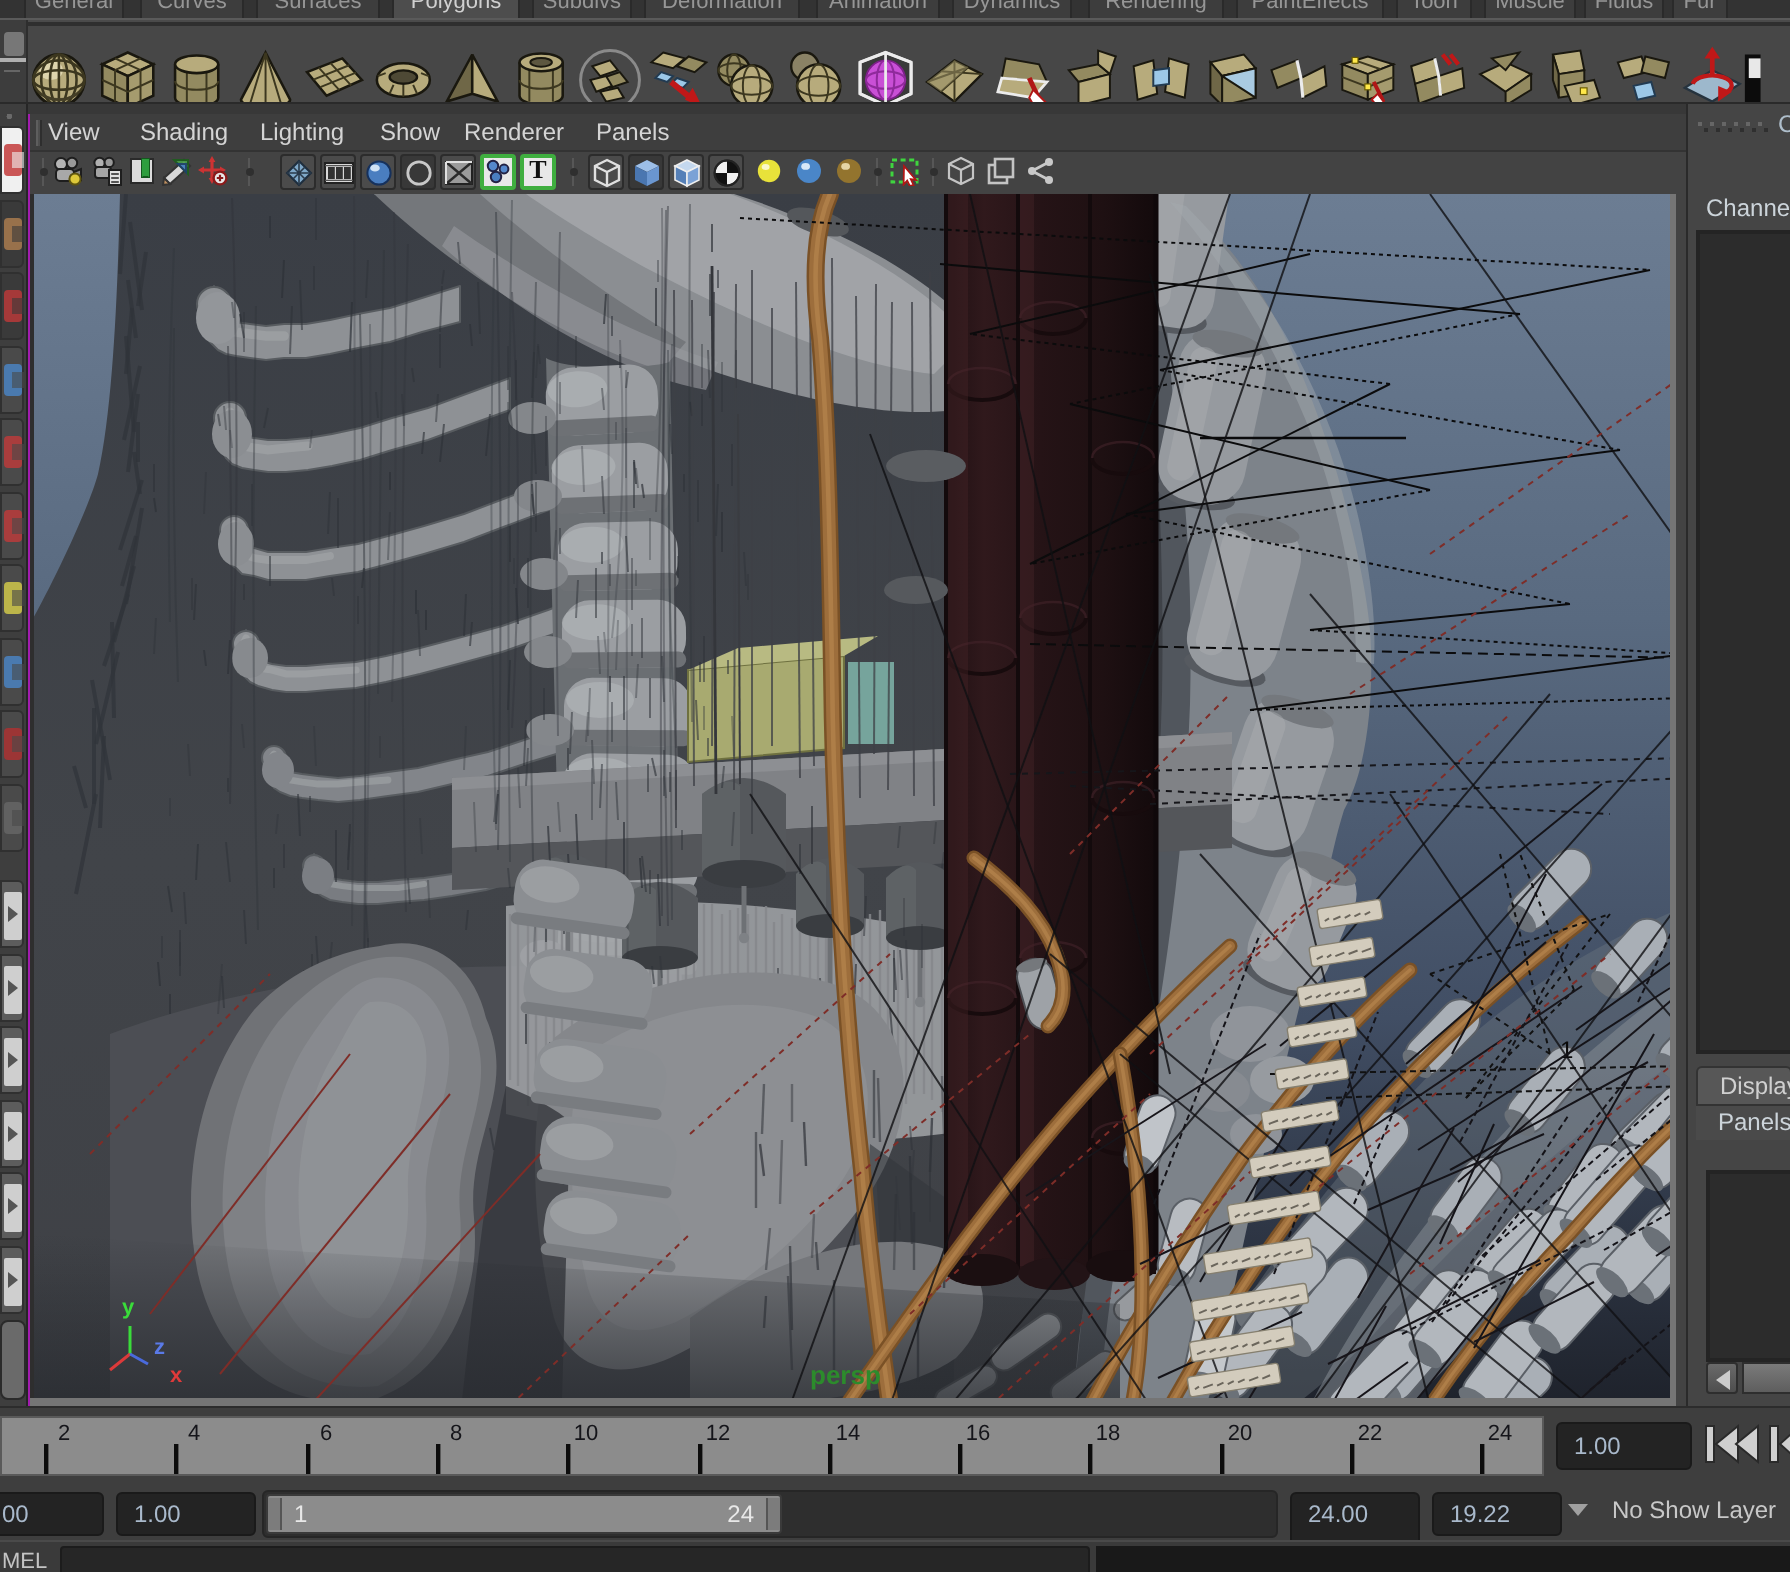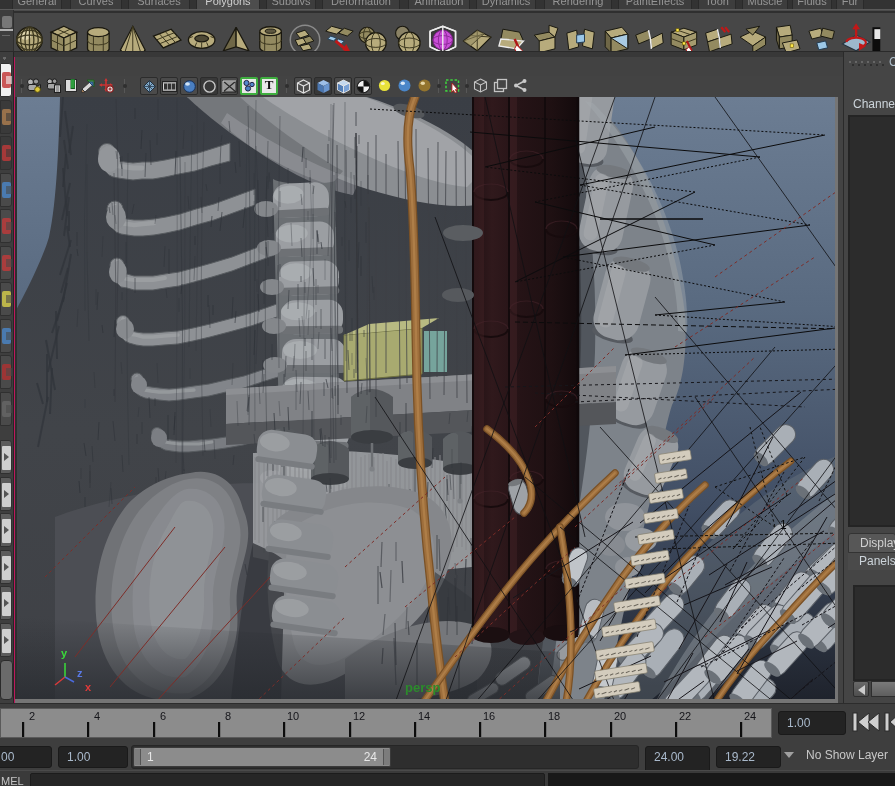--- a/index.html
+++ b/index.html
@@ -1,20 +1,20 @@
 <!DOCTYPE html>
 <html><head><meta charset="utf-8"><style>
 html,body{margin:0;padding:0;width:895px;height:786px;overflow:hidden;background:#434343;
 font-family:"Liberation Sans",sans-serif;-webkit-font-smoothing:antialiased}
 *{box-sizing:border-box}
 .abs{position:absolute}
 .field{position:absolute;background:#232323;border:1px solid #1a1a1a;border-radius:3px;
 color:#a9b9cb;font-size:12px;line-height:20px;padding-left:8px}
 </style></head><body>
-<div class="abs" style="left:0;top:0;width:895px;height:786px;background:#be185d">
+<div class="abs" style="left:0;top:0;width:895px;height:786px;background:#a21caf">
 <div class="abs" style="left:0;top:0;width:895px;height:9px;background:#333;overflow:hidden">
       <div style="position:absolute;left:12px;top:-7px;width:50px;height:16px;background:#3d3d3d;border:1px solid #2a2a2a;border-bottom:none;border-radius:4px 4px 0 0;color:#969696;font-size:11px;text-align:center;line-height:15px;overflow:hidden">General</div>
       <div style="position:absolute;left:70px;top:-7px;width:52px;height:16px;background:#3d3d3d;border:1px solid #2a2a2a;border-bottom:none;border-radius:4px 4px 0 0;color:#969696;font-size:11px;text-align:center;line-height:15px;overflow:hidden">Curves</div>
       <div style="position:absolute;left:128px;top:-7px;width:62px;height:16px;background:#3d3d3d;border:1px solid #2a2a2a;border-bottom:none;border-radius:4px 4px 0 0;color:#969696;font-size:11px;text-align:center;line-height:15px;overflow:hidden">Surfaces</div>
       <div style="position:absolute;left:196px;top:-7px;width:64px;height:16px;background:#4d4d4d;border:1px solid #2a2a2a;border-bottom:none;border-radius:4px 4px 0 0;color:#d0d0d0;font-size:11px;text-align:center;line-height:15px;overflow:hidden">Polygons</div>
       <div style="position:absolute;left:266px;top:-7px;width:50px;height:16px;background:#3d3d3d;border:1px solid #2a2a2a;border-bottom:none;border-radius:4px 4px 0 0;color:#969696;font-size:11px;text-align:center;line-height:15px;overflow:hidden">Subdivs</div>
       <div style="position:absolute;left:322px;top:-7px;width:78px;height:16px;background:#3d3d3d;border:1px solid #2a2a2a;border-bottom:none;border-radius:4px 4px 0 0;color:#969696;font-size:11px;text-align:center;line-height:15px;overflow:hidden">Deformation</div>
       <div style="position:absolute;left:408px;top:-7px;width:62px;height:16px;background:#3d3d3d;border:1px solid #2a2a2a;border-bottom:none;border-radius:4px 4px 0 0;color:#969696;font-size:11px;text-align:center;line-height:15px;overflow:hidden">Animation</div>
       <div style="position:absolute;left:476px;top:-7px;width:60px;height:16px;background:#3d3d3d;border:1px solid #2a2a2a;border-bottom:none;border-radius:4px 4px 0 0;color:#969696;font-size:11px;text-align:center;line-height:15px;overflow:hidden">Dynamics</div>
       <div style="position:absolute;left:544px;top:-7px;width:68px;height:16px;background:#3d3d3d;border:1px solid #2a2a2a;border-bottom:none;border-radius:4px 4px 0 0;color:#969696;font-size:11px;text-align:center;line-height:15px;overflow:hidden">Rendering</div>
@@ -261,20 +261,29 @@
         <div class="abs" style="left:1px;top:5px;width:9px;height:24px;background:#cfcfcf;border-radius:1px"></div>
         <div class="abs" style="left:3px;top:12px;width:0;height:0;border-left:5px solid #555;border-top:4px solid transparent;border-bottom:4px solid transparent"></div>
       </div>
       <div class="abs" style="left:0;top:570.5px;width:12px;height:34px;background:#5c5c5c;border:1px solid #303030;border-radius:0 3px 3px 0">
         <div class="abs" style="left:1px;top:5px;width:9px;height:24px;background:#cfcfcf;border-radius:1px"></div>
         <div class="abs" style="left:3px;top:12px;width:0;height:0;border-left:5px solid #555;border-top:4px solid transparent;border-bottom:4px solid transparent"></div>
       </div>
       <div class="abs" style="left:0;top:608px;width:13px;height:40px;background:#6a6a6a;border-radius:4px;border:1px solid #2a2a2a"></div>
     </div>
     <div class="abs" style="left:15px;top:57px;width:828px;height:646px;background:#424242"></div>
+    <div class="abs" style="left:15px;top:57px;width:828px;height:19px;background:#3e3e3e;border-bottom:1px solid #333">
+      <div class="abs" style="left:3px;top:3px;width:3px;height:13px;background:#4e4e4e;border-left:1px solid #5e5e5e;border-right:1px solid #2e2e2e"></div>
+      <div class="abs" style="left:9px;top:2px;color:#d4d4d4;font-size:12px">View</div>
+      <div class="abs" style="left:55px;top:2px;color:#d4d4d4;font-size:12px">Shading</div>
+      <div class="abs" style="left:115px;top:2px;color:#d4d4d4;font-size:12px">Lighting</div>
+      <div class="abs" style="left:175px;top:2px;color:#d4d4d4;font-size:12px">Show</div>
+      <div class="abs" style="left:217px;top:2px;color:#d4d4d4;font-size:12px">Renderer</div>
+      <div class="abs" style="left:283px;top:2px;color:#d4d4d4;font-size:12px">Panels</div>
+    </div>
     <div class="abs" style="left:15px;top:76px;width:828px;height:21px;background:#434343">
       <div style="position:absolute;left:6px;top:3px;width:1px;height:14px;background:#2f2f2f;border-left:1px solid #575757"></div>
       <div style="position:absolute;left:5px;top:8px;width:4px;height:4px;background:#2f2f2f;border-radius:2px"></div>
       <div style="position:absolute;left:10px;top:1px;width:18px;height:18px;background:transparent;border:none;border-radius:2px;">
         <svg width="15" height="15" viewBox="0 0 15 15" style="position:absolute;left:1px;top:1px">
           <circle cx="4.5" cy="4" r="3" fill="#b5b5b5" stroke="#1e1e1e"></circle>
           <circle cx="10" cy="3.5" r="2.6" fill="#9a9a9a" stroke="#1e1e1e"></circle>
           <rect x="2" y="6.5" width="9" height="6" rx="2" fill="#a8a8a8" stroke="#1e1e1e"></rect>
           <polygon points="11,8 14.5,6.5 14.5,12 11,10.5" fill="#888" stroke="#1e1e1e"></polygon>
           <circle cx="11.5" cy="11.5" r="2.8" fill="#ddc83a" stroke="#5e5410"></circle>

